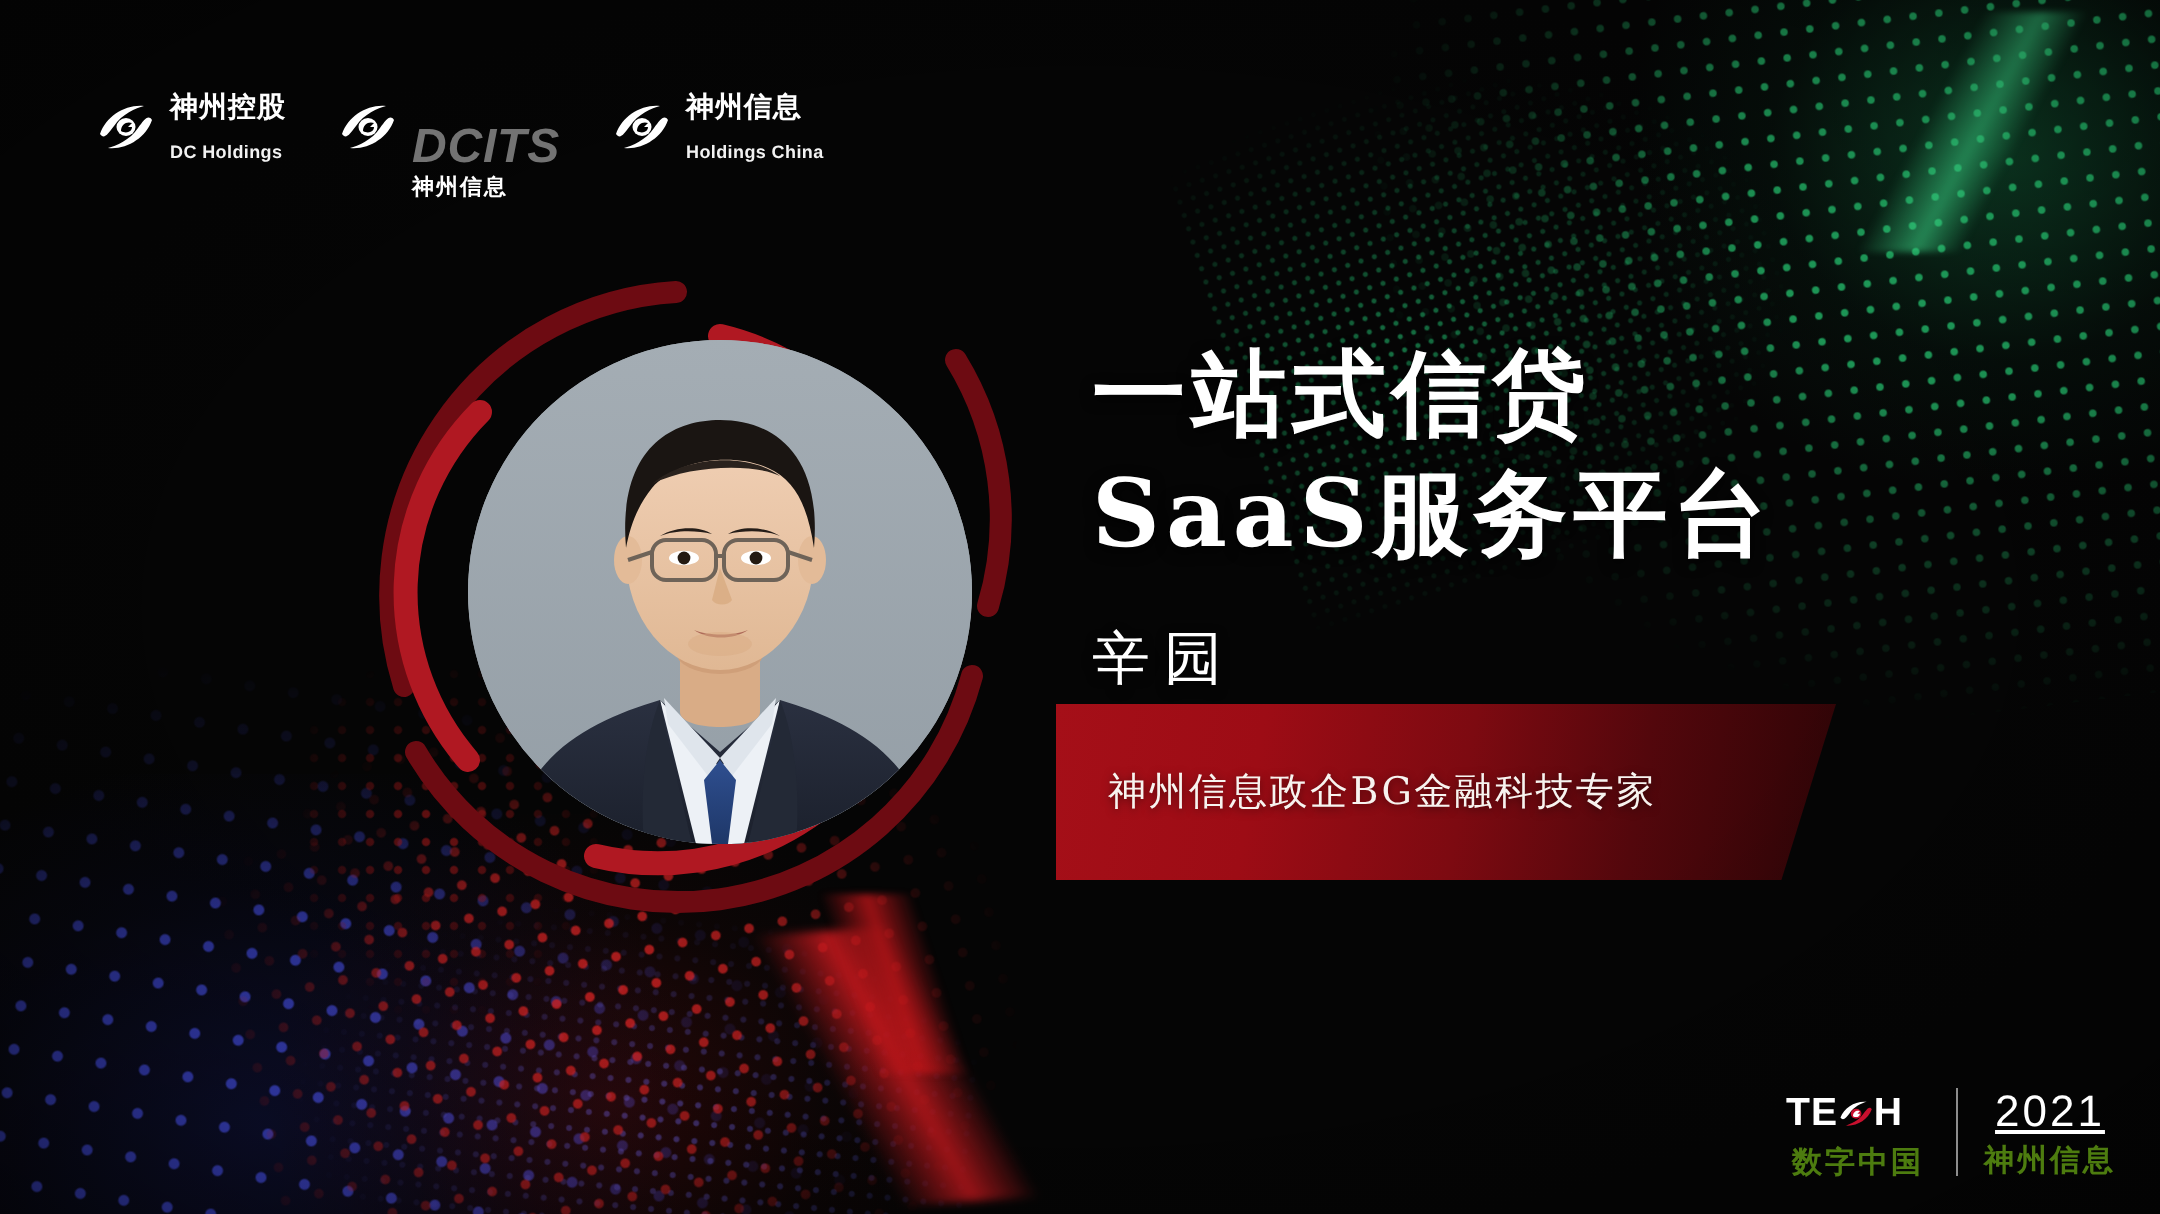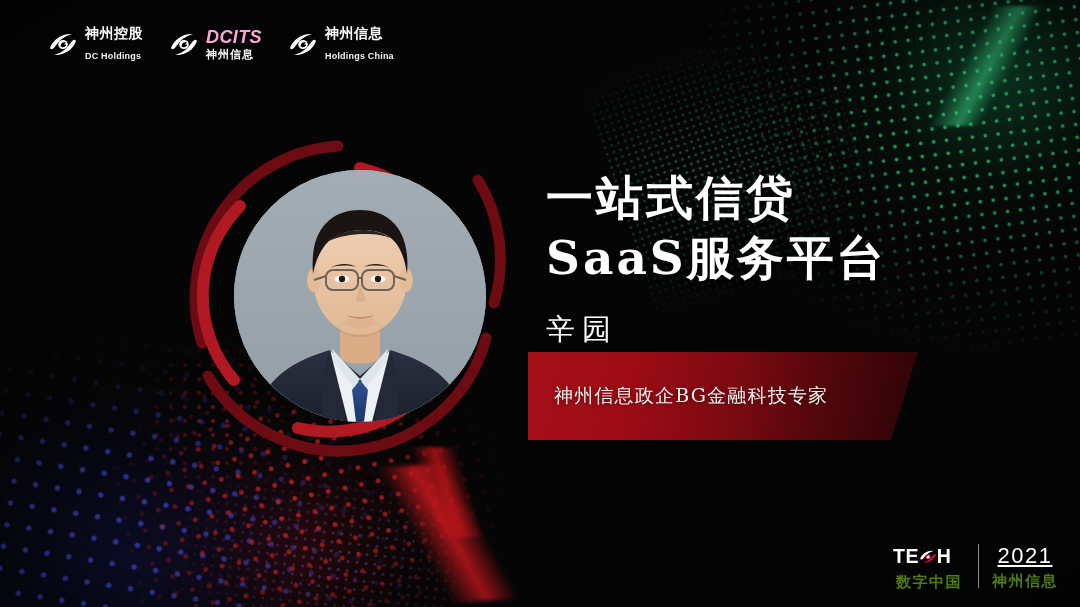--- a/index.html
+++ b/index.html
@@ -207,27 +207,28 @@
   }
   .logo-en {
     color: #f2f2f2;
     font-size: 9px;
     font-weight: bold;
     letter-spacing: 0.2px;
     margin-top: 12px;
     white-space: nowrap;
   }
   .logo-en-big {
-    color: #f9a8d4;
-    font-size: 18px;
+    color: #737373;
+    font-size: 24px;
     font-weight: bold;
     font-style: italic;
     letter-spacing: 0.4px;
     line-height: 1;
     white-space: nowrap;
+    margin-top: 36px;
   }
   .logo-cn-sub {
     color: #fff;
     font-size: 11px;
     font-weight: bold;
     letter-spacing: 1px;
     margin-top: 3px;
     white-space: nowrap;
   }
 

